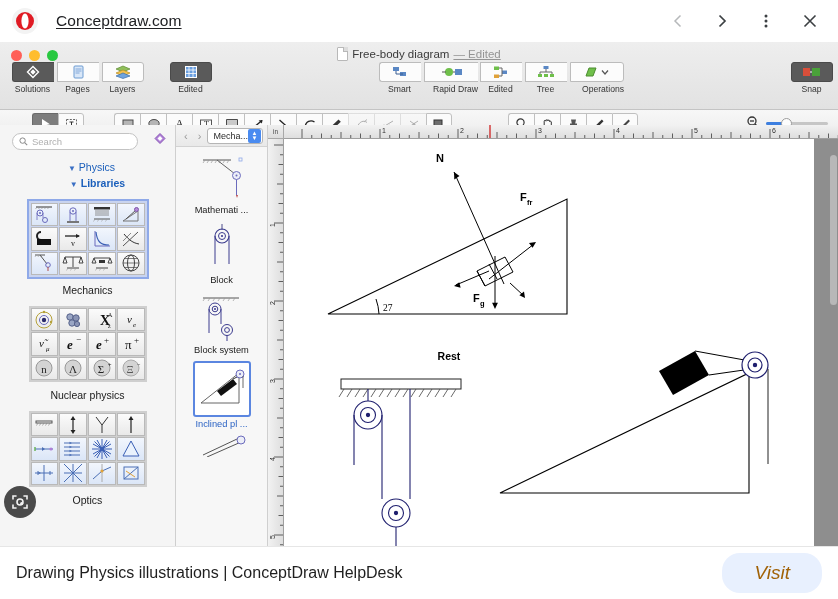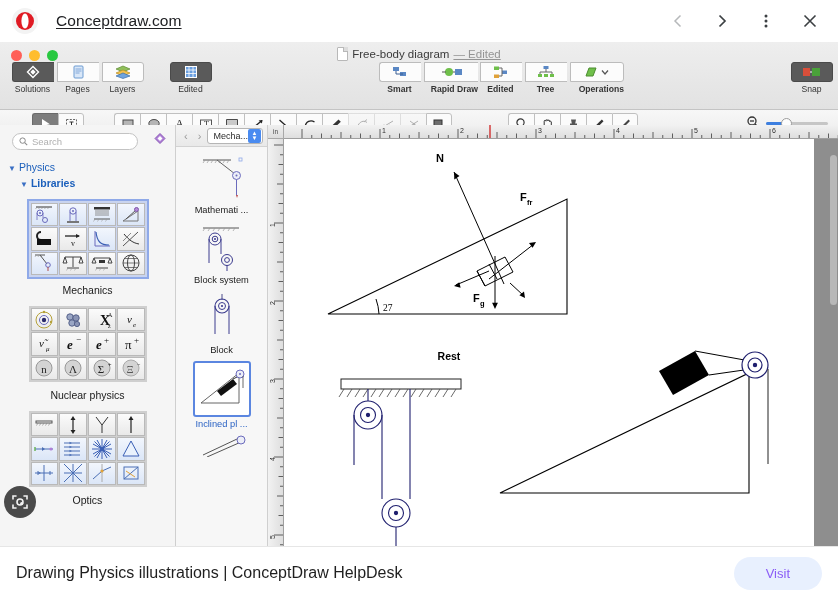--- a/index.html
+++ b/index.html
@@ -91,21 +91,21 @@
     width: 4px; height: 4px; background: #dcdcdc;
     border-left: 1px solid #b8b8b8; border-bottom: 1px solid #b8b8b8;
   }
 
   .tb-group {
     position: absolute; top: 20px;
     display: flex;
   }
   #tb-left { left: 10px; }
   #tb-library { left: 168px; }
-  #tb-mid { left: 377px; font-weight: bold; }
+  #tb-mid { left: 377px; }
   #tb-right { right: 4px; }
 
   .tb-item {
     width: 45px;
     display: flex; flex-direction: column; align-items: center;
     cursor: pointer;
   }
   .tb-item .tb-ico {
     width: 42px; height: 20px;
     background: #fcfcfc;
@@ -183,21 +183,21 @@
     background: #ffffff; border: 1px solid #c3c3c3; border-radius: 9px;
     display: flex; align-items: center; gap: 4px;
     padding: 0 6px;
   }
   #search-box input {
     border: 0; outline: 0; background: transparent;
     font-family: "Liberation Sans", sans-serif;
     font-size: 9.5px; color: #555; width: 100%;
   }
   #search-box input::placeholder { color: #b0b0b0; }
-  .tree-row { font-size: 10.5px; color: #1b5fbb; padding: 2px 0; cursor: pointer; }
+  .tree-row { font-size: 10.5px; color: #1b5fbb; padding: 2px 0; cursor: pointer; text-align: center; }
   #tree-physics { margin: 5px 0 0 8px; color: #1b5fbb; }
   #tree-libraries { margin-left: 20px; font-weight: bold; }
   .disclosure { font-size: 8px; margin-right: 3px; color: #3a6fc4; display: inline-block; }
 
   .lib-block { margin-top: 10px; text-align: center; }
   .lib-grid {
     width: 118px; height: 76px; margin: 0 auto;
     display: grid; grid-template-columns: repeat(4,1fr); grid-template-rows: repeat(3,1fr);
     gap: 1px; padding: 2px;
     background: #cfcfcf;
@@ -300,24 +300,24 @@
     background: #ffffff;
     border-top: 1px solid #e6e6e6;
     display: flex; align-items: center;
     padding: 0 16px;
   }
   #banner-text {
     font-size: 16px; color: #1f1f1f; flex: 1;
     white-space: nowrap; overflow: hidden; text-overflow: ellipsis;
   }
   #visit-btn {
-    background: #e8f0fe; color: #8b5cf6;
-    font-size: 13px; font-family: "Liberation Sans", sans-serif;
+    background: #e8f0fe; color: #a16207;
+    font-size: 19px; font-family: "Liberation Sans", sans-serif;
     border: 0; border-radius: 18px;
-    padding: 9px 32px; cursor: pointer;
+    padding: 9px 32px; cursor: pointer; font-style: italic;
   }
 </style>
 </head>
 <body>
 
 <div id="browser-bar">
   <div id="opera-logo">
     <svg width="20" height="20" viewBox="0 0 20 20">
       <ellipse cx="10" cy="10" rx="9" ry="9" fill="#e01b24"></ellipse>
       <ellipse cx="10" cy="10" rx="3.6" ry="7.4" fill="#ffffff"></ellipse>
@@ -950,45 +950,45 @@
             <path d="M41 43 l1 3 l1 -3" fill="#c05050"></path>
             <rect x="44" y="6" width="3" height="3" fill="none" stroke="#8fa9e8" stroke-width=".8"></rect>
           </svg>
         </div>
         <div class="shape-label">Mathemati ...</div>
       </div>
 
       <div class="shape-item">
         <div class="shape-thumb">
           <svg width="54" height="50" viewBox="0 0 54 50">
+            <path d="M27 2 v6" stroke="#4a4a8a"></path>
+            <circle cx="27" cy="14" r="7" fill="none" stroke="#3d3d8f" stroke-width="1.1"></circle>
+            <circle cx="27" cy="14" r="3.5" fill="none" stroke="#3d3d8f" stroke-width="1"></circle>
+            <circle cx="27" cy="14" r="1.1" fill="#3d3d8f"></circle>
+            <path d="M20 14 v28 M34 14 v28" stroke="#3d3d8f" stroke-width="1"></path>
+          </svg>
+        </div>
+        <div class="shape-label">Block</div>
+      </div>
+
+      <div class="shape-item">
+        <div class="shape-thumb">
+          <svg width="54" height="50" viewBox="0 0 54 50">
             <path d="M8 6 h36" stroke="#555"></path>
             <path d="M10 6l-2 3M15 6l-2 3M20 6l-2 3M25 6l-2 3M30 6l-2 3M35 6l-2 3M40 6l-2 3" stroke="#999" stroke-width=".7"></path>
             <circle cx="20" cy="17" r="6" fill="none" stroke="#3d3d8f"></circle>
             <circle cx="20" cy="17" r="2.8" fill="none" stroke="#3d3d8f"></circle>
             <circle cx="20" cy="17" r="1" fill="#3d3d8f"></circle>
             <path d="M14 17 v24 M26 17 v15" stroke="#3d3d8f"></path>
             <circle cx="32" cy="38" r="5.5" fill="none" stroke="#3d3d8f"></circle>
             <circle cx="32" cy="38" r="2.4" fill="none" stroke="#3d3d8f"></circle>
             <path d="M32 43 v6" stroke="#3d3d8f"></path>
           </svg>
         </div>
         <div class="shape-label">Block system</div>
-      </div>
-
-      <div class="shape-item">
-        <div class="shape-thumb">
-          <svg width="54" height="50" viewBox="0 0 54 50">
-            <path d="M27 2 v6" stroke="#4a4a8a"></path>
-            <circle cx="27" cy="14" r="7" fill="none" stroke="#3d3d8f" stroke-width="1.1"></circle>
-            <circle cx="27" cy="14" r="3.5" fill="none" stroke="#3d3d8f" stroke-width="1"></circle>
-            <circle cx="27" cy="14" r="1.1" fill="#3d3d8f"></circle>
-            <path d="M20 14 v28 M34 14 v28" stroke="#3d3d8f" stroke-width="1"></path>
-          </svg>
-        </div>
-        <div class="shape-label">Block</div>
       </div>
 
 
       <div class="shape-item selected">
         <div class="shape-thumb">
           <svg width="50" height="48" viewBox="0 0 50 48">
             <path d="M4 38 L42 38 L42 8 Z" fill="none" stroke="#555" stroke-width=".9"></path>
             <path d="M20 26 L36 14 L40 19 L24 31 Z" fill="#111"></path>
             <path d="M36 14 L42 11" stroke="#333"></path>
             <circle cx="43" cy="9" r="4" fill="#eceef7" stroke="#6b6bbd"></circle>

